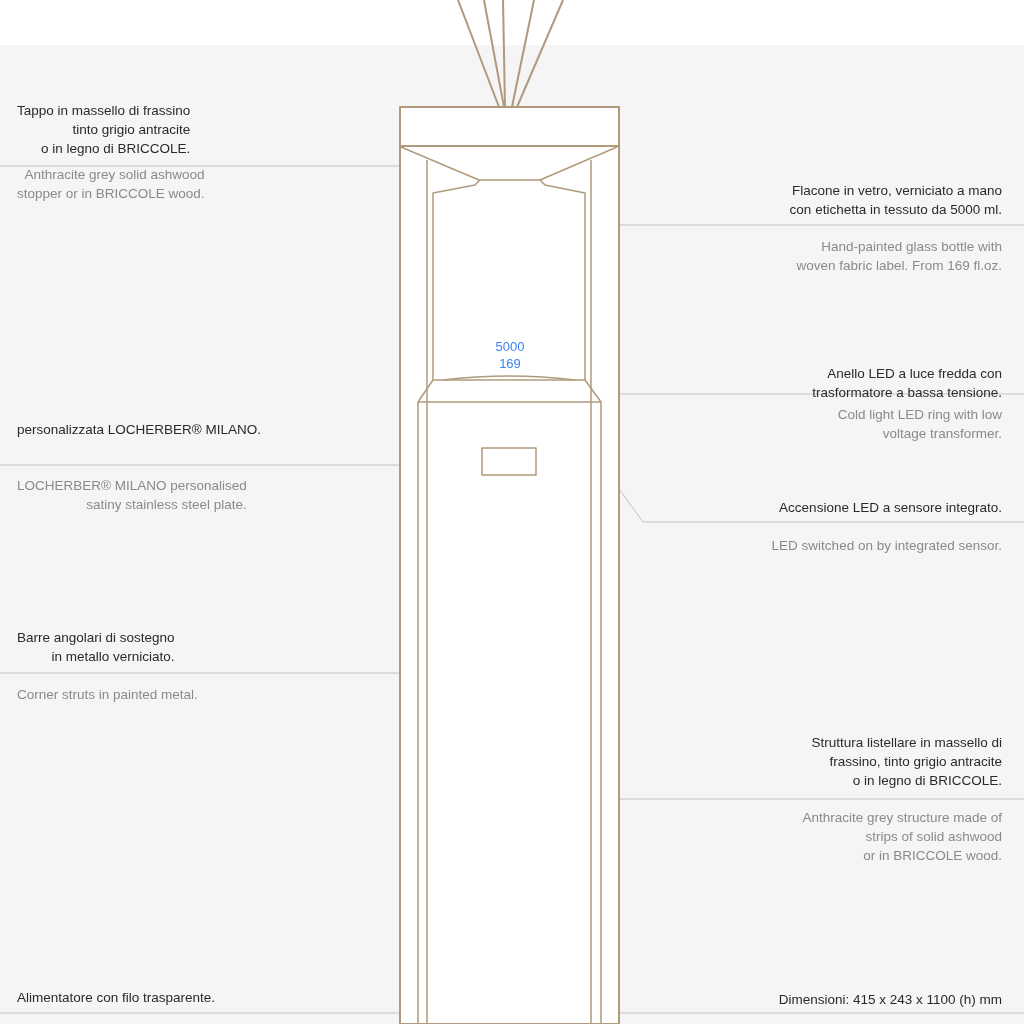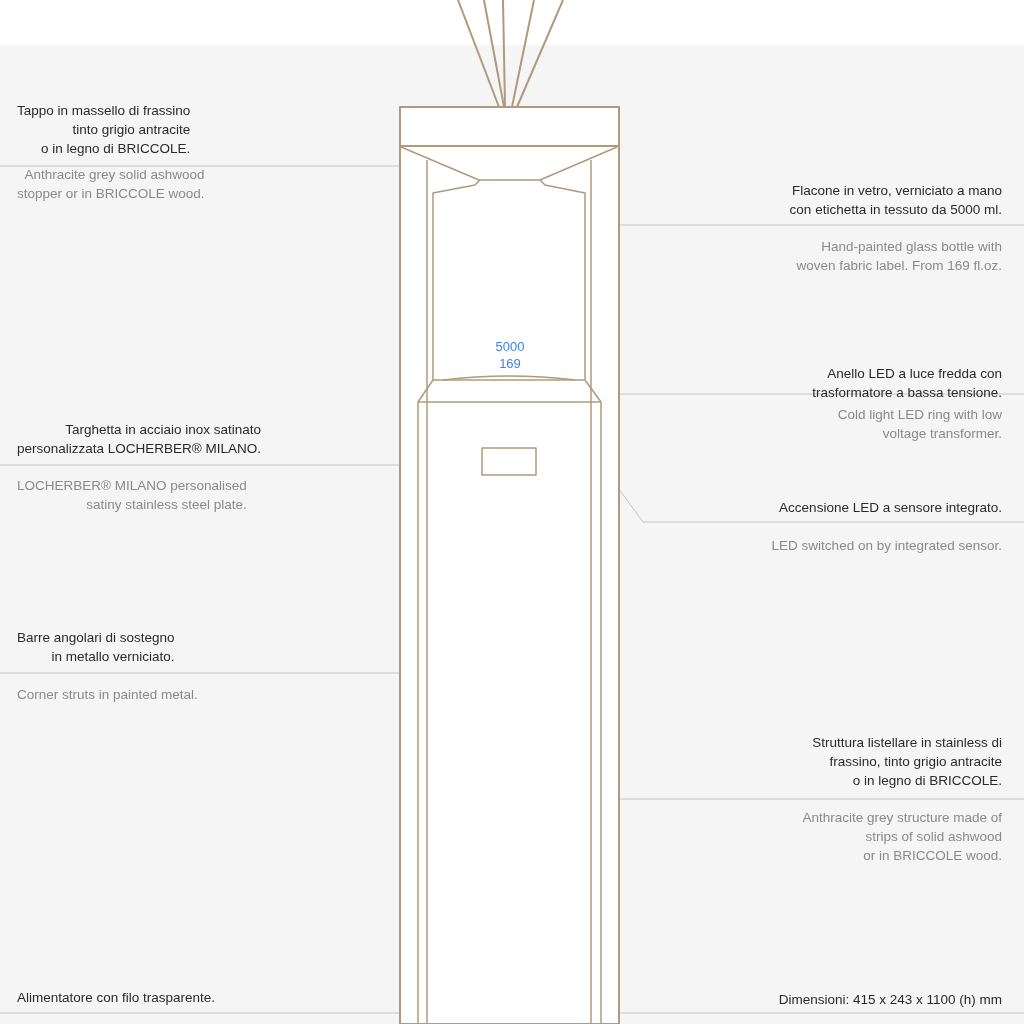--- a/index.html
+++ b/index.html
@@ -92,21 +92,20 @@
 <div class="lbl it right" style="top:364px;">
   <span class="line">Anello LED a luce fredda con</span>
   <span class="line">trasformatore a bassa tensione.</span>
 </div>
 <div class="lbl en right" style="top:405px;">
   <span class="line">Cold light LED ring with low</span>
   <span class="line">voltage transformer.</span>
 </div>
 
 <div class="lbl it left" style="top:420px;">
-  <span class="line">Targhetta in acciaio inox satinato</span>
   <span class="line">personalizzata LOCHERBER® MILANO.</span>
 </div>
 <div class="lbl en left" style="top:476px;">
   <span class="line">LOCHERBER® MILANO personalised</span>
   <span class="line">satiny stainless steel plate.</span>
 </div>
 
 <div class="lbl it right" style="top:498px;">
   <span class="line">Accensione LED a sensore integrato.</span>
 </div>
@@ -116,21 +115,21 @@
 
 <div class="lbl it left" style="top:628px;">
   <span class="line">Barre angolari di sostegno</span>
   <span class="line">in metallo verniciato.</span>
 </div>
 <div class="lbl en left" style="top:685px;">
   <span class="line">Corner struts in painted metal.</span>
 </div>
 
 <div class="lbl it right" style="top:733px;">
-  <span class="line">Struttura listellare in stainless di</span>
+  <span class="line">Struttura listellare in massello di</span>
   <span class="line">frassino, tinto grigio antracite</span>
   <span class="line">o in legno di BRICCOLE.</span>
 </div>
 <div class="lbl en right" style="top:808px;">
   <span class="line">Anthracite grey structure made of</span>
   <span class="line">strips of solid ashwood</span>
   <span class="line">or in BRICCOLE wood.</span>
 </div>
 
 <div class="lbl it left" style="top:988px;">

